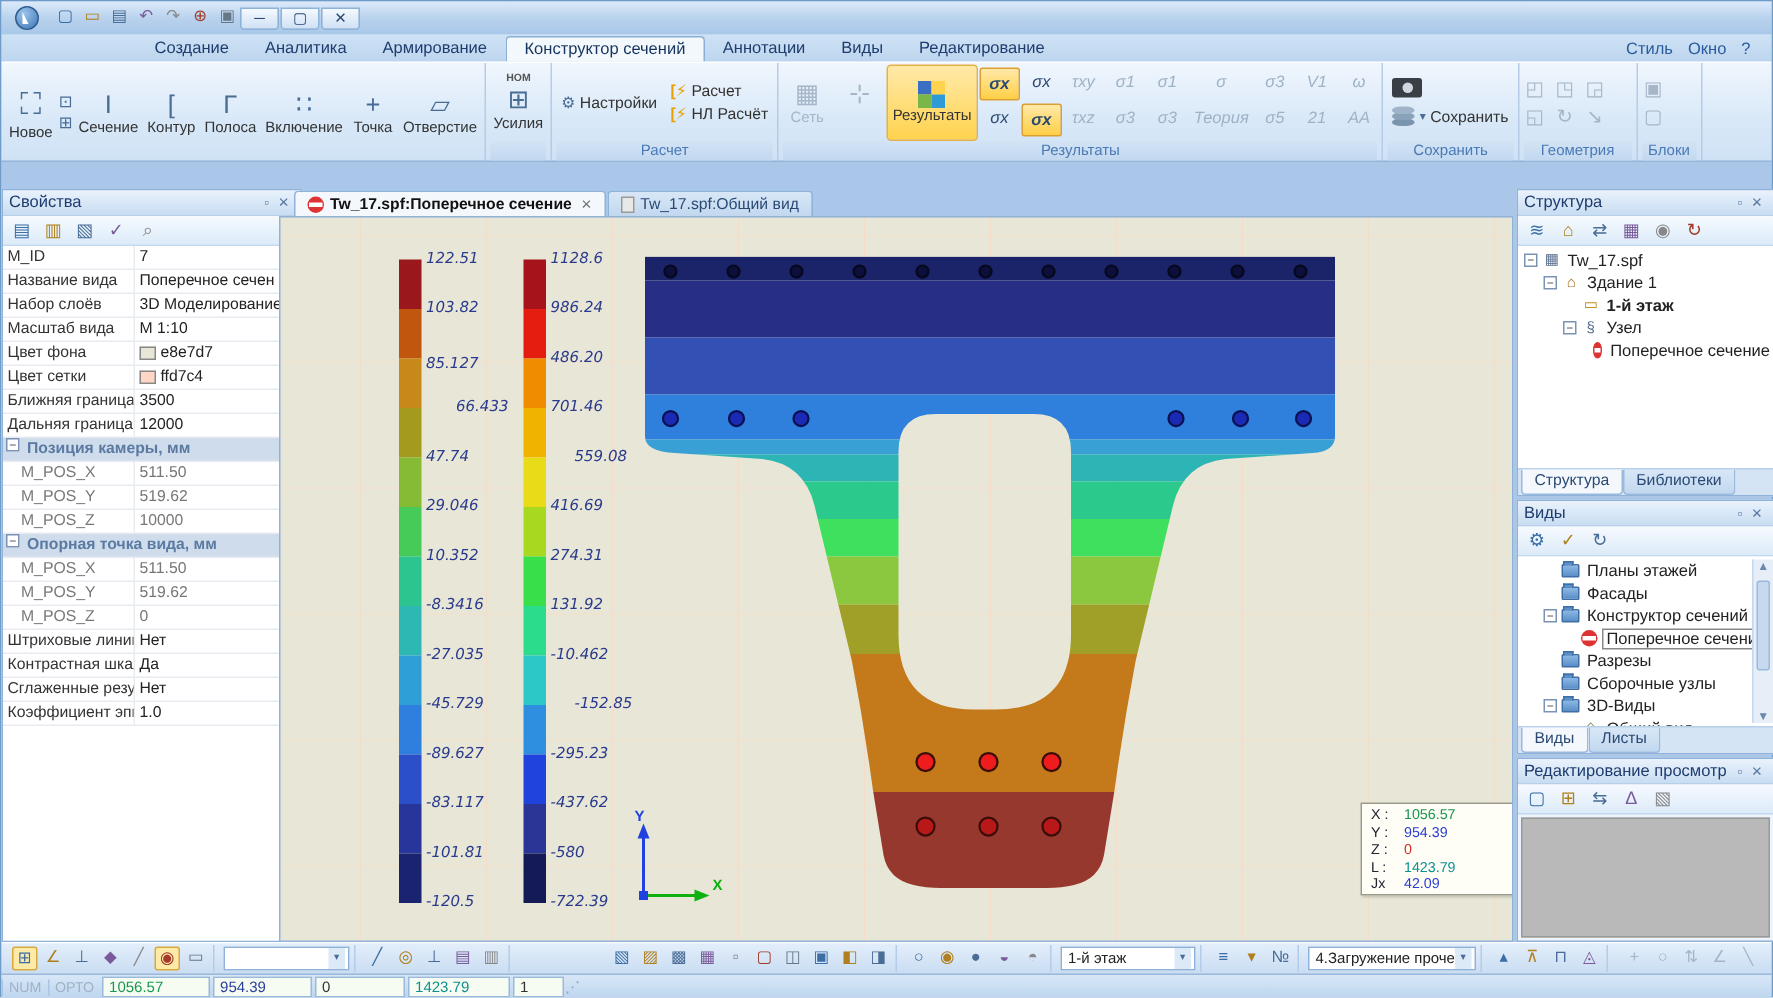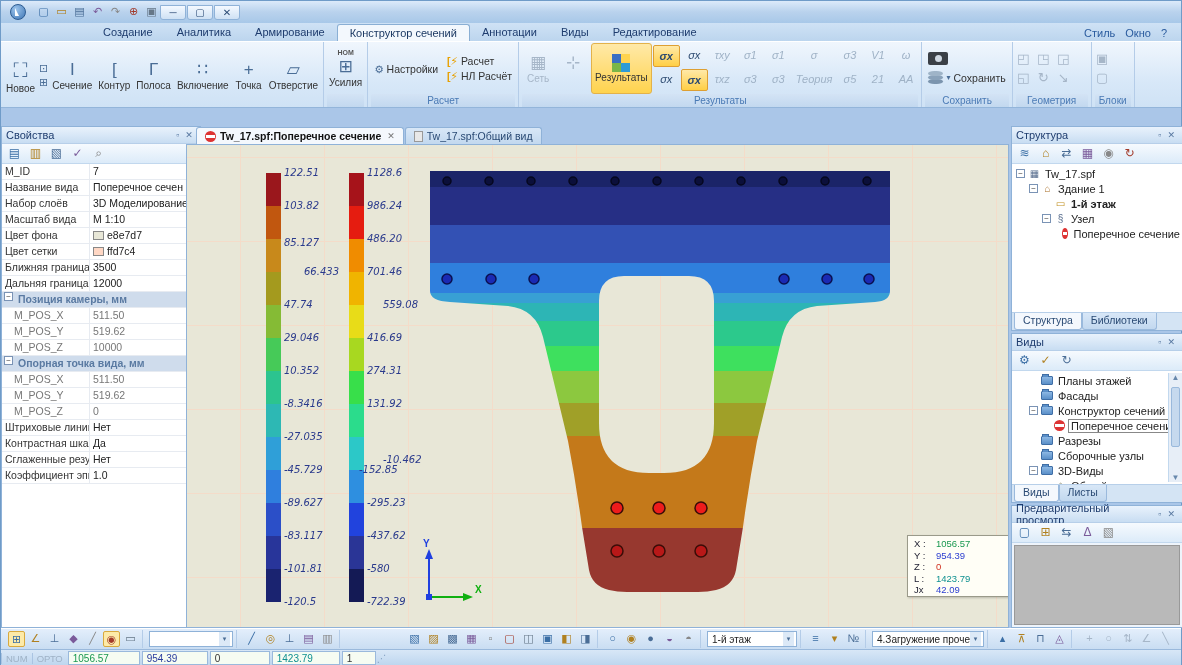--- a/index.html
+++ b/index.html
@@ -565,22 +565,22 @@
             <div class="scaleseg" style="background: rgb(20, 26, 85);"></div>
           </div>
           <div class="scalelab" style="left: 180px; top: 22px;">1128.6</div>
           <div class="scalelab" style="left: 180px; top: 55px;">986.24</div>
           <div class="scalelab" style="left: 180px; top: 88px;">486.20</div>
           <div class="scalelab" style="left: 180px; top: 121px;">701.46</div>
           <div class="scalelab" style="left: 196px; top: 154px;">559.08</div>
           <div class="scalelab" style="left: 180px; top: 187px;">416.69</div>
           <div class="scalelab" style="left: 180px; top: 220px;">274.31</div>
           <div class="scalelab" style="left: 180px; top: 253px;">131.92</div>
-          <div class="scalelab" style="left: 196px; top: 286px; margin-top: 23px;">-10.462</div>
-          <div class="scalelab" style="left: 172px; top: 319px;">-152.85</div>
+          <div class="scalelab" style="left: 180px; top: 286px;">-10.462</div>
+          <div class="scalelab" style="left: 196px; top: 319px;">-152.85</div>
           <div class="scalelab" style="left: 180px; top: 352px;">-295.23</div>
           <div class="scalelab" style="left: 180px; top: 385px;">-437.62</div>
           <div class="scalelab" style="left: 180px; top: 418px;">-580</div>
           <div class="scalelab" style="left: 180px; top: 451px;">-722.39</div>
         </div>
     </div>
 
     <div id="rightcol">
       <div class="panel" id="structure">
         <div class="phead">
@@ -684,21 +684,21 @@
               <span class="lbl">Общий вид</span>
             </div>
           </div>
         <div class="ptabs">
           <span class="ptab active">Виды</span>
           <span class="ptab">Листы</span>
         </div>
       </div>
       <div class="panel" id="preview">
         <div class="phead">
-          <span>Предварительный просмотр</span>
+          <span>Редактирование просмотр</span>
           <span class="sp"></span>
             <span class="pbtn">▫</span>
             <span class="pbtn">✕</span>
         </div>
         <div class="ptools">
             <span class="tbico" style="color: rgb(58, 110, 165);">▢</span>
             <span class="tbico" style="color: rgb(176, 128, 32);">⊞</span>
             <span class="tbico" style="color: rgb(74, 109, 150);">⇆</span>
             <span class="tbico" style="color: rgb(122, 90, 154);">Δ</span>
             <span class="tbico" style="color: rgb(136, 136, 136);">▧</span>

